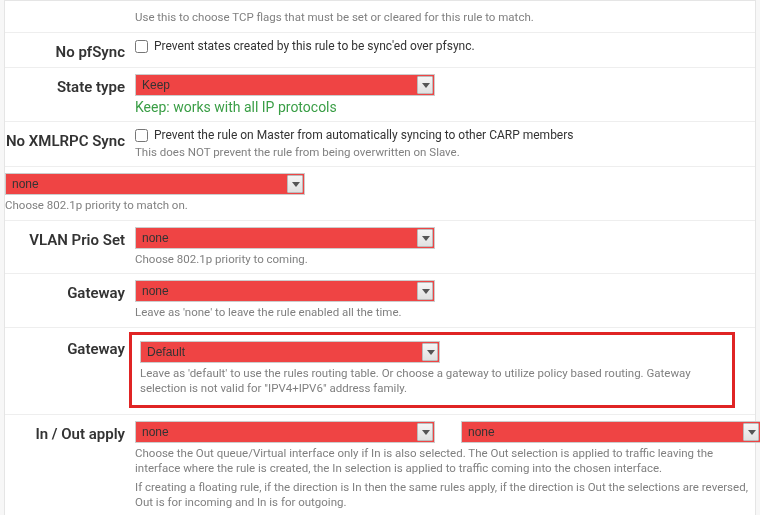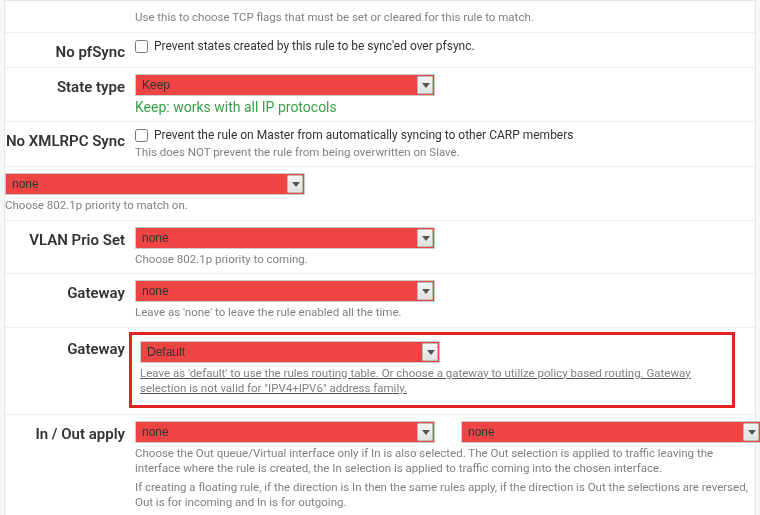--- a/index.html
+++ b/index.html
@@ -87,21 +87,20 @@
     color: #333;
   }
   input[type="checkbox"] {
     width: 13px; height: 13px;
     margin-top: 1px;
   }
   .highlight-box {
     border: 3px solid #e02424;
     padding: 6px 8px 8px 8px;
     margin: 4px 6px 6px -6px;
-    text-decoration: underline;
   }
   .dual-selects {
     display: flex;
     gap: 26px;
   }
 </style>
 </head>
 <body>
 
 <div class="panel">

